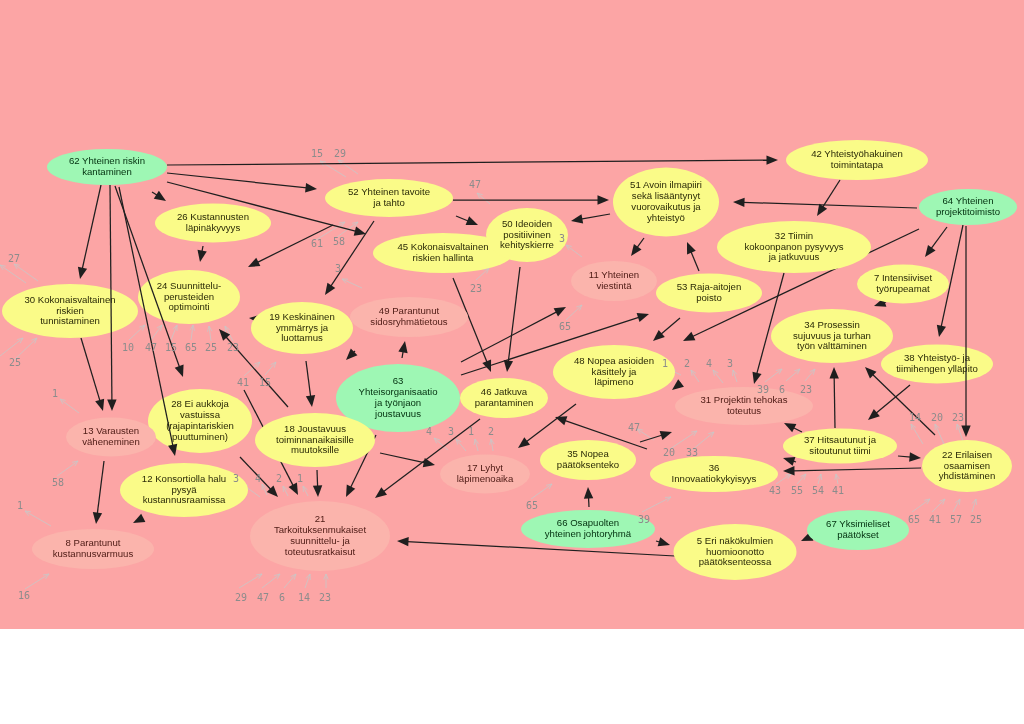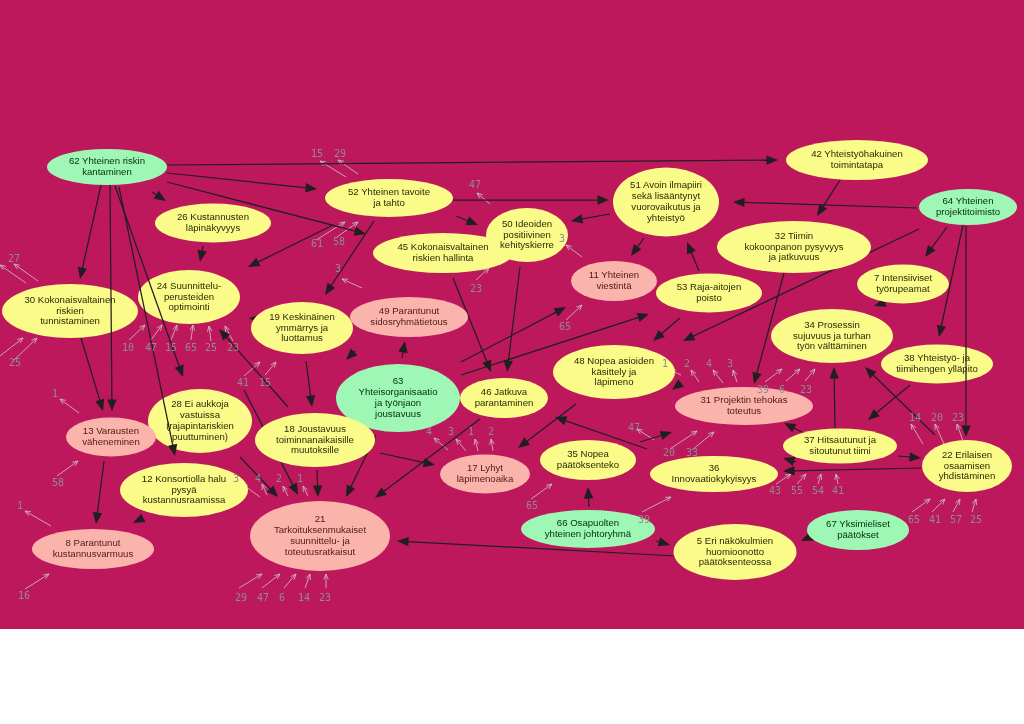--- a/index.html
+++ b/index.html
@@ -1,19 +1,19 @@
 <!DOCTYPE html>
 <html><head>
 <meta charset="utf-8">
 <title>Concept map</title>
 <style>
   html,body{margin:0;padding:0;background:#ffffff;}
   body{width:1024px;height:724px;overflow:hidden;
        font-family:"Liberation Sans",sans-serif;}
-  #diagram-canvas{position:relative;width:1024px;height:629px;background:#be185d;}
+  #diagram-canvas{position:relative;width:1024px;height:629px;background:#fca5a5;}
   svg#concept-map{display:block;width:1024px;height:724px;}
   .node-label{font-family:"Liberation Sans",sans-serif;font-size:9.6px;
               text-anchor:middle;dominant-baseline:middle;}
   .stub-label{font-family:"DejaVu Sans Mono",monospace;font-size:10px;
               text-anchor:middle;}
   .node-ellipse{stroke:none;}
 </style>
 </head>
 <body>
 

